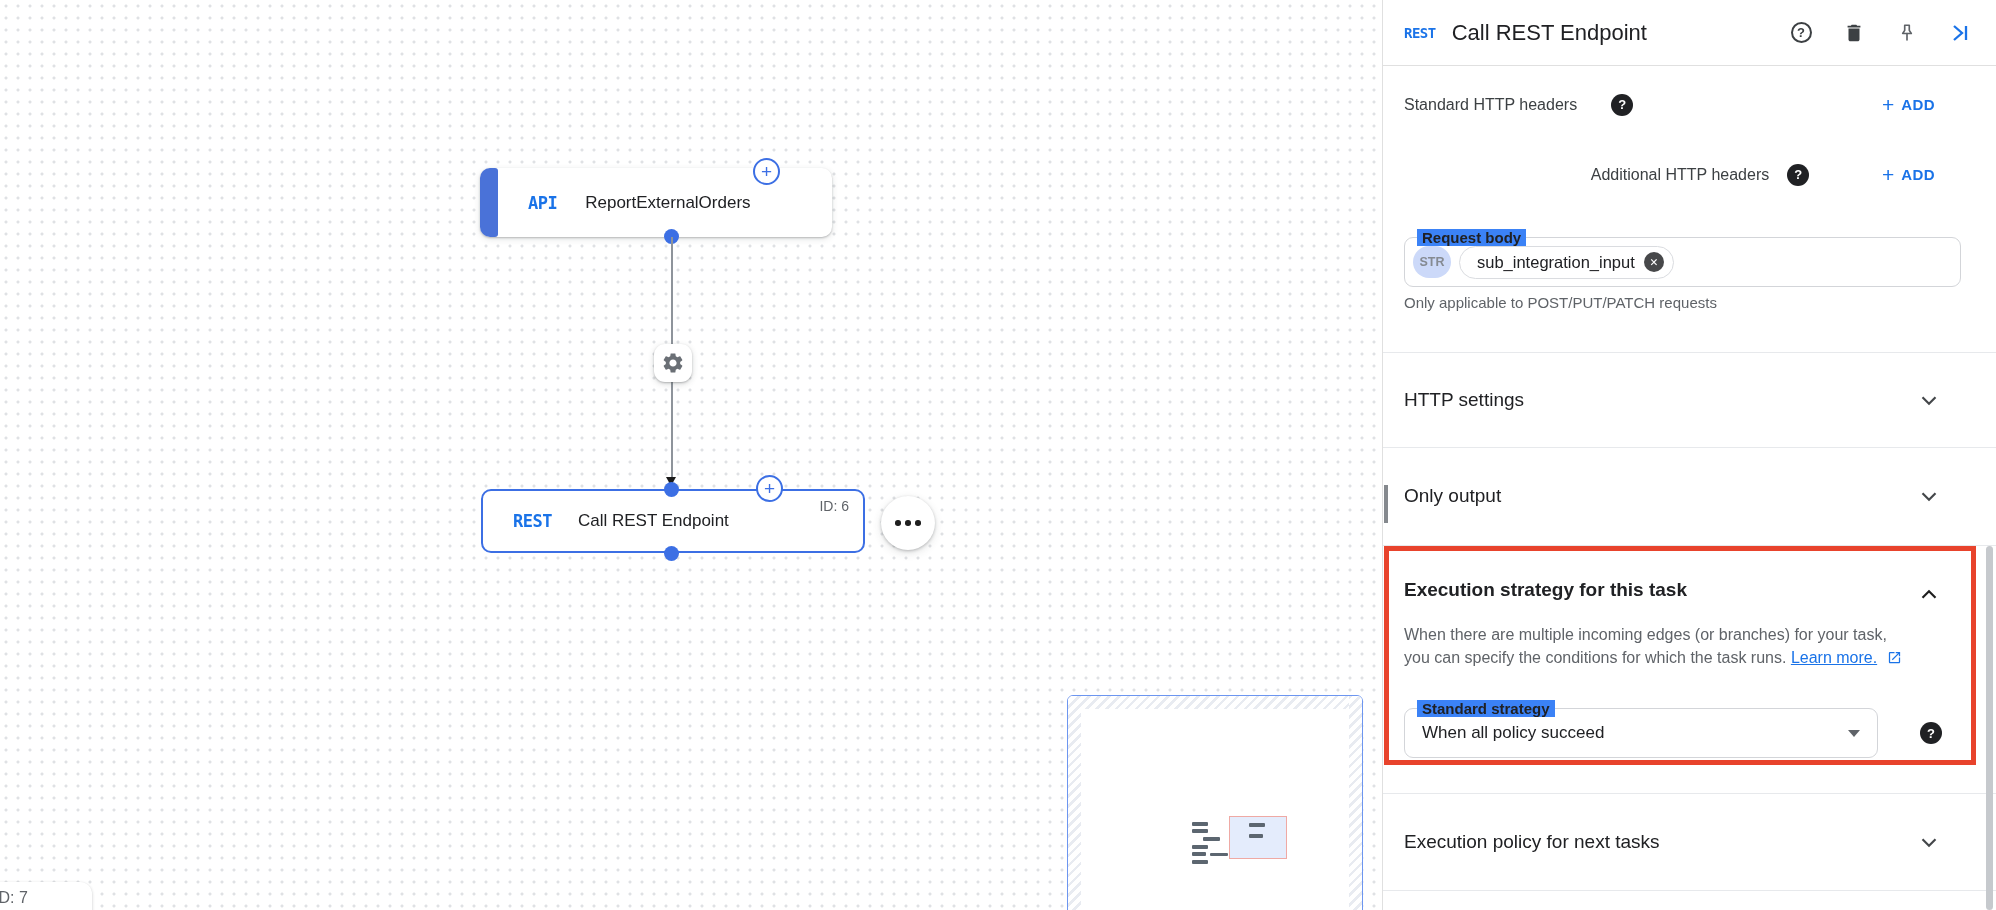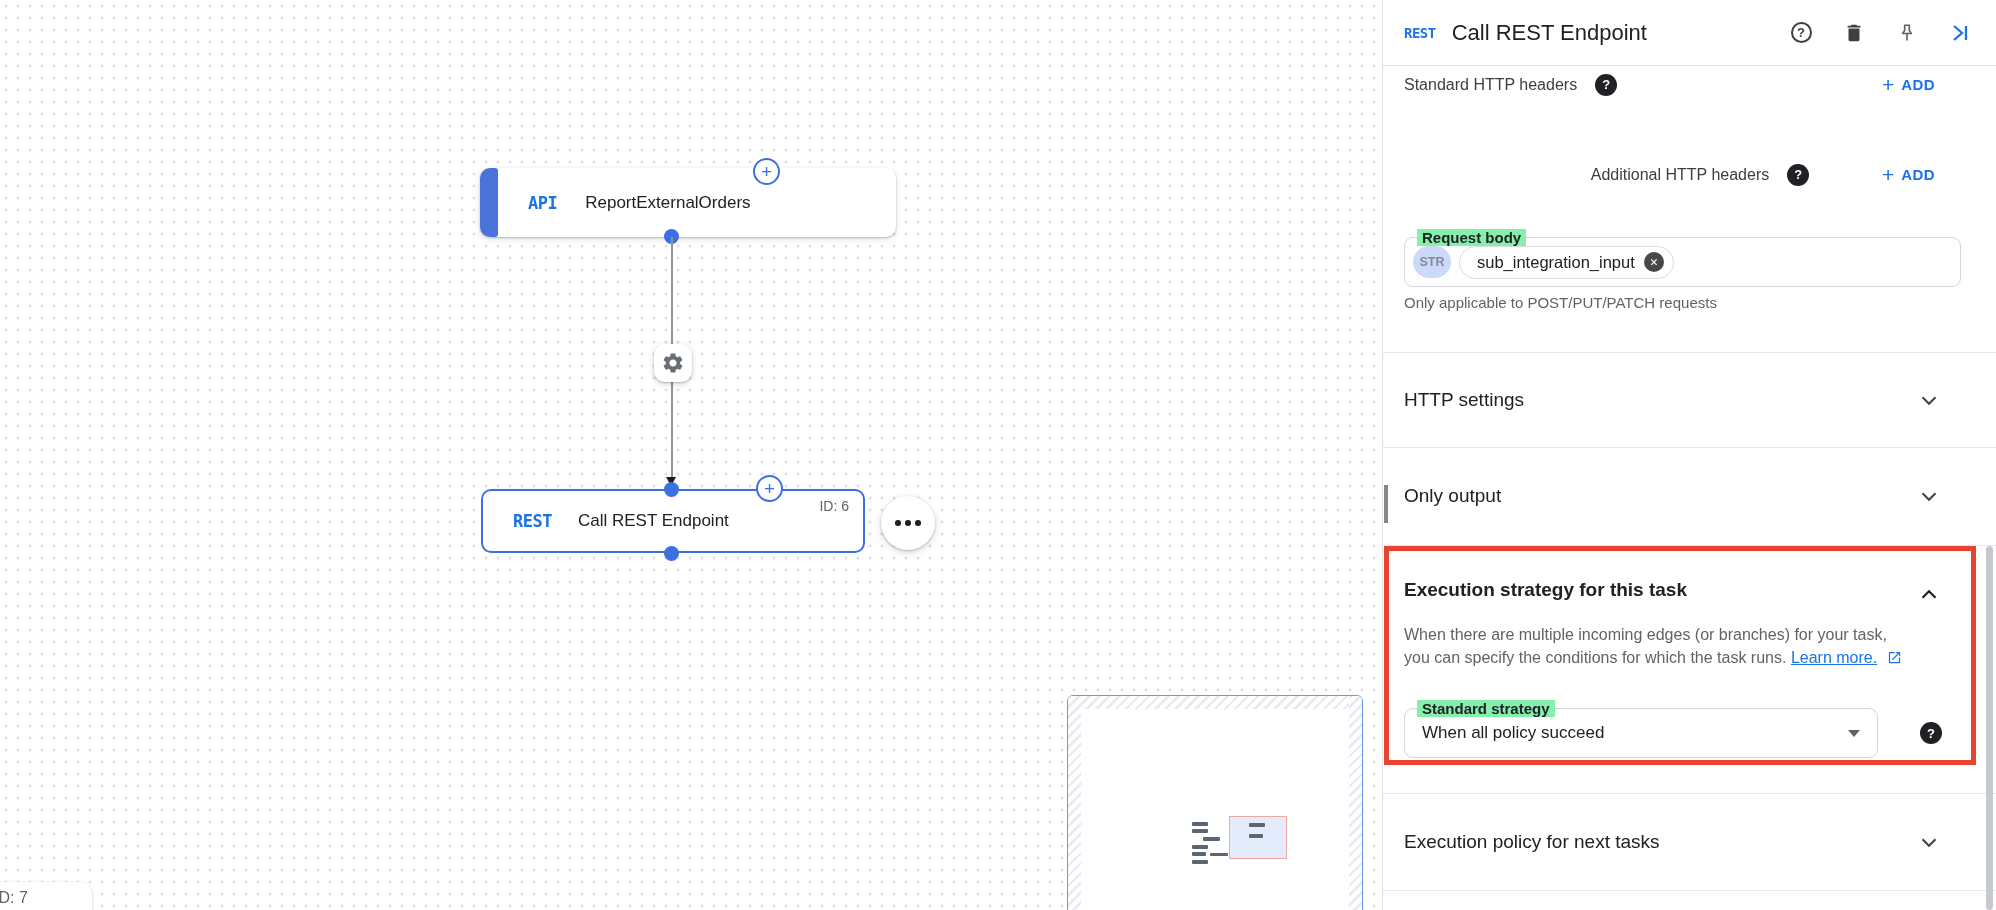--- a/index.html
+++ b/index.html
@@ -7,21 +7,21 @@
               font-family:"Liberation Sans", sans-serif; color:#202124; }
 
   
   #canvas { position:absolute; left:0; top:0; width:1382px; height:910px; background:#ffffff;
             background-image:radial-gradient(circle, #dfe1e4 1.4px, transparent 1.7px);
             background-size:12px 12px; overflow:hidden; }
 
   .node { position:absolute; background:#fff; border-radius:10px;
           box-shadow:0 1px 2px rgba(60,64,67,.3), 0 2px 6px rgba(60,64,67,.15);
           display:flex; align-items:center; white-space:nowrap; }
-  #node1 { left:480px; top:168px; width:416px; height:69px; padding-left:48px; }
+  #node1 { left:480px; top:168px; width:352px; height:69px; padding-left:48px; }
   #node1-bar { position:absolute; left:0; top:0; bottom:0; width:18px; background:#4a72d8;
                border-radius:10px 3px 3px 10px; }
   #node2 { left:481px; top:489px; width:384px; height:64px; border:2.5px solid #3c6fe4;
            padding-left:30px; box-shadow:none; }
   .node-badge { font-family:"DejaVu Sans Mono", monospace; font-weight:bold; font-size:17px;
                 color:#1a73e8; letter-spacing:-0.5px; }
   .node-title { font-size:17px; color:#202124; margin-left:28px; }
   .node-id { position:absolute; right:14px; top:7px; font-size:14px; color:#5f6368; }
 
   .plus-badge { position:absolute; width:27px; height:27px; border-radius:50%;
@@ -77,21 +77,21 @@
 
   .hdr-row { position:absolute; left:21px; right:0; height:33px; display:flex; align-items:center; }
   .hdr-row .lbl { font-size:16px; color:#3c4043; white-space:nowrap; }
   .hdr-row .q-filled { margin-left:18px; }
   .add-btn { position:absolute; right:61px; display:flex; align-items:center; color:#1a73e8;
              cursor:pointer; font-weight:bold; }
   .add-btn .plus { font-size:21px; font-weight:500; margin-right:7px; line-height:1; }
   .add-btn .txt { font-size:15px; letter-spacing:.4px; }
 
   .field { position:absolute; border:1px solid #d3d5d9; border-radius:9px; background:#fff; }
-  .field-label { position:absolute; top:-9px; left:12px; background:#86efac; padding:0 5px;
+  .field-label { position:absolute; top:-9px; left:12px; background:#3b82f6; padding:0 5px;
                  font-size:15px; font-weight:bold; color:#202124; white-space:nowrap; }
   #req-body { left:21px; top:237px; width:557px; height:50px; display:flex; align-items:center;
               padding-left:8px; }
   #str-chip { width:38px; height:32px; border-radius:16px; background:#ccd9f9; color:#858a92;
               font-size:12.5px; font-weight:bold; display:flex; align-items:center; justify-content:center; }
   #var-chip { margin-left:8px; height:33px; border:1px solid #dadce0; border-radius:17px;
               display:flex; align-items:center; padding:0 9px 0 17px; cursor:pointer; }
   #var-chip .v { font-size:16.5px; color:#202124; white-space:nowrap; }
   #chip-x { width:20px; height:20px; border-radius:50%; background:#47484a; color:#fff; margin-left:9px;
             display:flex; align-items:center; justify-content:center; font-size:10.5px; cursor:pointer; }
@@ -205,21 +205,21 @@
       </div>
       <div class="icon-btn">
         <svg width="22" height="22" viewBox="0 0 22 22">
           <polyline points="5,4 13,11 5,18" fill="none" stroke="#1a73e8" stroke-width="2.3"></polyline>
           <line x1="17" y1="4" x2="17" y2="18" stroke="#1a73e8" stroke-width="2.3"></line>
         </svg>
       </div>
     </div>
   </div>
 
-  <div class="hdr-row" style="top:68px;">
+  <div class="hdr-row" style="top:88px;gap:16px;">
     <span class="lbl">Standard HTTP headers</span>
     <span class="q-filled">?</span>
     <span class="add-btn">
       <span class="plus">+</span>
       <span class="txt">ADD</span>
     </span>
   </div>
 
   <div class="hdr-row" style="top:158px;justify-content:center;">
     <span class="lbl">Additional HTTP headers</span>

